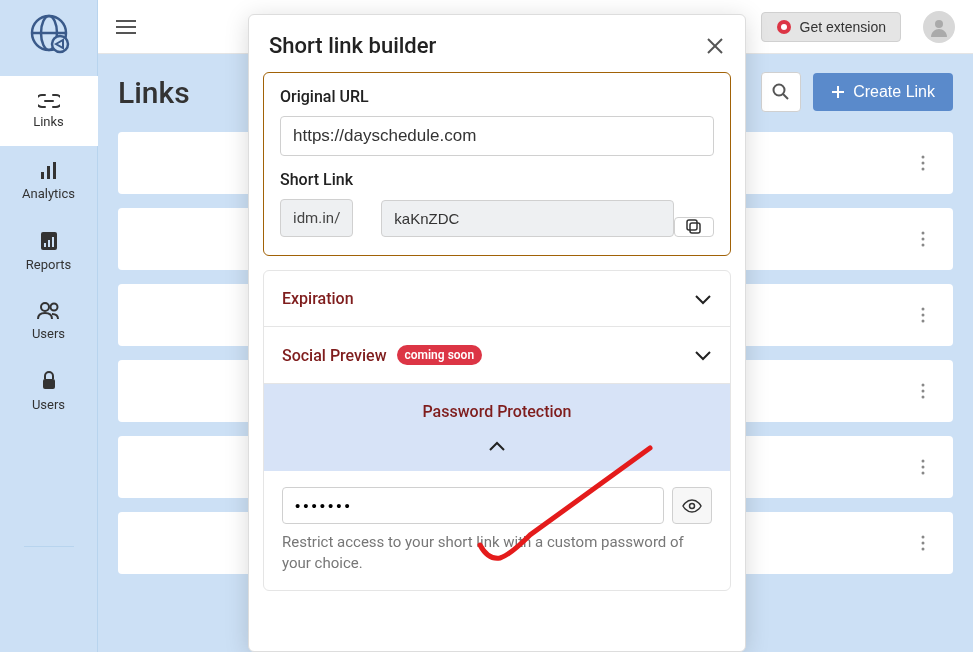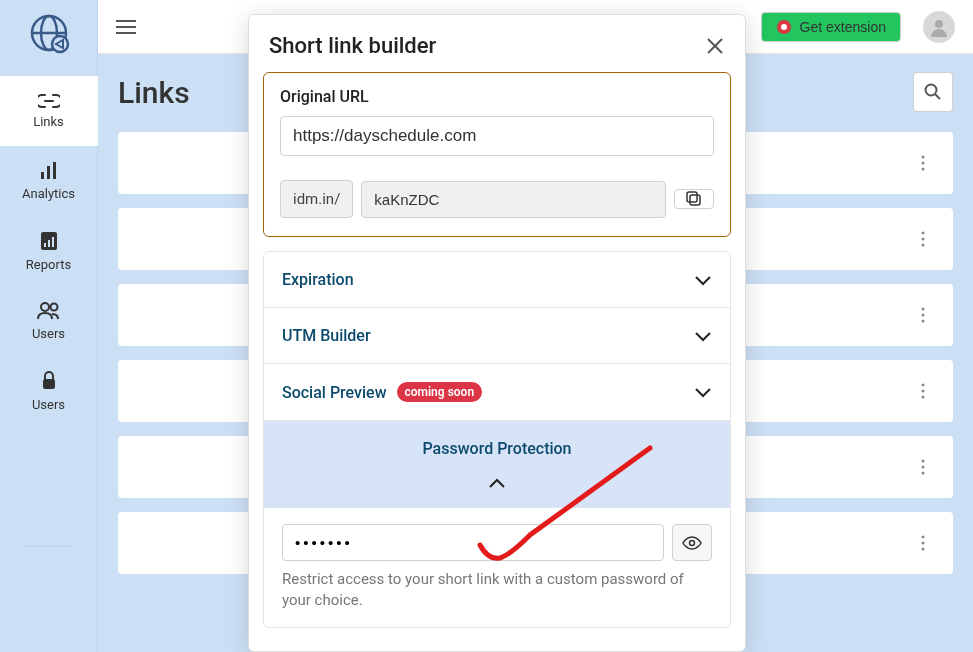--- a/index.html
+++ b/index.html
@@ -10,21 +10,21 @@
   .logo { margin-top: 10px; margin-bottom: 20px; }
   .nav-item { display: flex; flex-direction: column; align-items: center; justify-content: center; width: 98px; height: 70px; cursor: pointer; color: #333; }
   .nav-item.active { background: #fff; }
   .nav-item .nav-label { font-size: 13px; margin-top: 6px; color: #333; }
   .nav-divider { width: 50px; height: 1px; background: #b8d4ee; margin-top: 120px; }
 
   
   .topbar { position: absolute; left: 98px; top: 0; right: 0; height: 54px; background: #fff; border-bottom: 1px solid #e5e5e5; display: flex; align-items: center; padding: 0 18px; gap: 12px; }
   .hamburger { cursor: pointer; }
   .topbar-spacer { flex: 1; }
-  .get-ext-btn { display: flex; align-items: flex-end; gap: 8px; border: 1px solid #d0d0d0; background: #22c55e; padding: 6px 14px; border-radius: 4px; font-size: 14px; color: #333; cursor: pointer; }
+  .get-ext-btn { display: flex; align-items: flex-end; gap: 8px; border: 1px solid #d0d0d0; background: #e5e5e5; padding: 6px 14px; border-radius: 4px; font-size: 14px; color: #333; cursor: pointer; }
   .avatar { width: 32px; height: 32px; border-radius: 50%; background: #d8d8d8; margin-left: 10px; display: flex; align-items: center; justify-content: center; color: #888; }
 
   
   .main { position: absolute; left: 98px; top: 54px; right: 0; bottom: 0; padding: 18px 20px; }
   .page-header { display: flex; align-items: center; gap: 12px; margin-bottom: 20px; }
   .page-title { font-size: 30px; font-weight: 500; color: #333; flex: 1; }
   .search-btn { width: 40px; height: 40px; border: 1px solid #d0d0d0; background: #fff; border-radius: 4px; display: flex; align-items: center; justify-content: center; cursor: pointer; }
   .create-link-btn { background: #5a8acb; color: #fff; border: none; padding: 10px 18px; border-radius: 4px; font-size: 16px; display: flex; align-items: center; gap: 8px; cursor: pointer; }
 
   
@@ -36,33 +36,33 @@
   .modal { position: absolute; left: 248px; top: 14px; width: 498px; background: #fff; border: 1px solid #ddd; border-radius: 6px; box-shadow: 0 4px 24px rgba(0,0,0,0.15); display: flex; flex-direction: column; height: 638px; overflow: hidden; }
   .modal-header { display: flex; align-items: center; padding: 18px 20px 14px 20px; }
   .modal-title { font-size: 22px; font-weight: 500; color: #222; flex: 1; }
   .modal-close { cursor: pointer; color: #555; }
   .modal-body { flex: 1; overflow-y: auto; padding: 0 0 12px 0; }
 
   
   .url-card { border: 1px solid #a16207; border-radius: 6px; margin: 0 14px 14px 14px; padding: 14px 16px 18px 16px; }
   .field-label { font-size: 16px; font-weight: 500; color: #222; margin-bottom: 10px; }
   .text-input { width: 100%; border: 1px solid #d0d0d0; border-radius: 4px; padding: 9px 12px; font-size: 17px; color: #333; background: #fff; }
-  .short-link-row { display: flex; gap: 8px; align-items: center; margin-top: 10px; }
+  .short-link-row { display: flex; align-items: flex-end; margin-top: 10px; }
   .domain-prefix { background: #eef0f2; border: 1px solid #d0d0d0; border-radius: 4px; padding: 9px 12px; font-size: 15px; color: #444; }
-  .slug-input { flex: 1; border: 1px solid #d0d0d0; border-radius: 4px; padding: 9px 12px; font-size: 15px; color: #333; background: #eef0f2; }
+  .slug-input { flex: 1; border: 1px solid #d0d0d0; border-radius: 4px; padding: 9px 12px; font-size: 15px; color: #333; background: #eef0f2; margin-left: 28px; }
   .copy-btn { width: 40px; border: 1px solid #d0d0d0; border-radius: 4px; background: #fff; display: flex; align-items: center; justify-content: center; cursor: pointer; }
 
   .options-label { font-size: 14px; color: #666; letter-spacing: 0.5px; margin: 6px 14px 10px 14px; }
 
   
   .accordion { border: 1px solid #e5e5e5; border-radius: 6px; margin: 0 14px; overflow: hidden; }
   .acc-item { border-bottom: 1px solid #e5e5e5; }
   .acc-item:last-child { border-bottom: none; }
   .acc-header { display: flex; align-items: center; padding: 18px 18px; cursor: pointer; gap: 10px; }
-  .acc-title { font-size: 16px; font-weight: 500; color: #0c4a6e; }
+  .acc-title { font-size: 16px; font-weight: 500; color: #7f1d1d; }
   .acc-spacer { flex: 1; }
   .acc-chevron { color: #222; }
   .acc-item.open .acc-header { background: #d7e3f7; flex-direction: column; }
   .badge-soon { background: #dc3545; color: #fff; font-size: 12px; font-weight: 600; padding: 3px 8px; border-radius: 10px; }
   .acc-body { padding: 16px 18px 16px 18px; }
   .pwd-row { display: flex; gap: 8px; align-items: stretch; }
   .pwd-input { flex: 1; border: 1px solid #d0d0d0; border-radius: 4px; padding: 9px 12px; font-size: 15px; letter-spacing: 3px; }
   .eye-btn { width: 40px; border: 1px solid #d0d0d0; border-radius: 4px; background: #f7f7f7; display: flex; align-items: center; justify-content: center; cursor: pointer; }
   .help-text { font-size: 15px; color: #777; margin-top: 8px; line-height: 1.4; }
 
@@ -151,20 +151,27 @@
 
 <div class="main">
   <div class="page-header">
     <h1 class="page-title">Links</h1>
     <button class="search-btn">
       <svg width="18" height="18" viewBox="0 0 18 18">
           <circle cx="7" cy="7" r="5.5" fill="none" stroke="#555" stroke-width="2"></circle>
           <line x1="11" y1="11" x2="16" y2="16" stroke="#555" stroke-width="2"></line>
         </svg>
     </button>
+    <button class="create-link-btn">
+      <svg width="14" height="14" viewBox="0 0 14 14">
+          <line x1="7" y1="1" x2="7" y2="13" stroke="#fff" stroke-width="2"></line>
+          <line x1="1" y1="7" x2="13" y2="7" stroke="#fff" stroke-width="2"></line>
+        </svg>
+      <span>Create Link</span>
+    </button>
   </div>
   <div class="list">
     <div class="list-row">
       <div class="kebab">
           <svg width="4" height="16" viewBox="0 0 4 16">
             <circle cx="2" cy="2" r="1.5" fill="#888"></circle>
             <circle cx="2" cy="8" r="1.5" fill="#888"></circle>
             <circle cx="2" cy="14" r="1.5" fill="#888"></circle>
           </svg>
         </div>
@@ -225,48 +232,38 @@
           <line x1="3" y1="3" x2="17" y2="17" stroke="#555" stroke-width="2"></line>
           <line x1="17" y1="3" x2="3" y2="17" stroke="#555" stroke-width="2"></line>
         </svg>
     </div>
   </div>
   <div class="modal-body">
     <div class="url-card">
       <div class="field-label">Original URL</div>
       <input class="text-input" value="https://dayschedule.com" style="">
       <div style="height:14px"></div>
+      <div class="field-label">Short Link</div>
       <div class="short-link-row">
         <div class="domain-prefix">idm.in/</div>
         <input class="slug-input" value="kaKnZDC" style="">
         <button class="copy-btn">
           <svg width="18" height="18" viewBox="0 0 18 18">
               <rect x="5" y="5" width="10" height="10" rx="2" fill="none" stroke="#333" stroke-width="1.5"></rect>
               <rect x="2" y="2" width="10" height="10" rx="2" fill="none" stroke="#333" stroke-width="1.5"></rect>
             </svg>
         </button>
       </div>
     </div>
 
 
     <div class="accordion">
       <div class="acc-item">
         <div class="acc-header">
           <span class="acc-title">Expiration</span>
-          <span class="acc-spacer"></span>
-          <span class="acc-chevron">
-              <svg width="18" height="12" viewBox="0 0 18 12">
-                <path d="M2 3l7 7 7-7" fill="none" stroke="#222" stroke-width="2"></path>
-              </svg>
-            </span>
-        </div>
-      </div>
-      <div class="acc-item">
-        <div class="acc-header">
-          <span class="acc-title">UTM Builder</span>
           <span class="acc-spacer"></span>
           <span class="acc-chevron">
               <svg width="18" height="12" viewBox="0 0 18 12">
                 <path d="M2 3l7 7 7-7" fill="none" stroke="#222" stroke-width="2"></path>
               </svg>
             </span>
         </div>
       </div>
       <div class="acc-item">
         <div class="acc-header">

